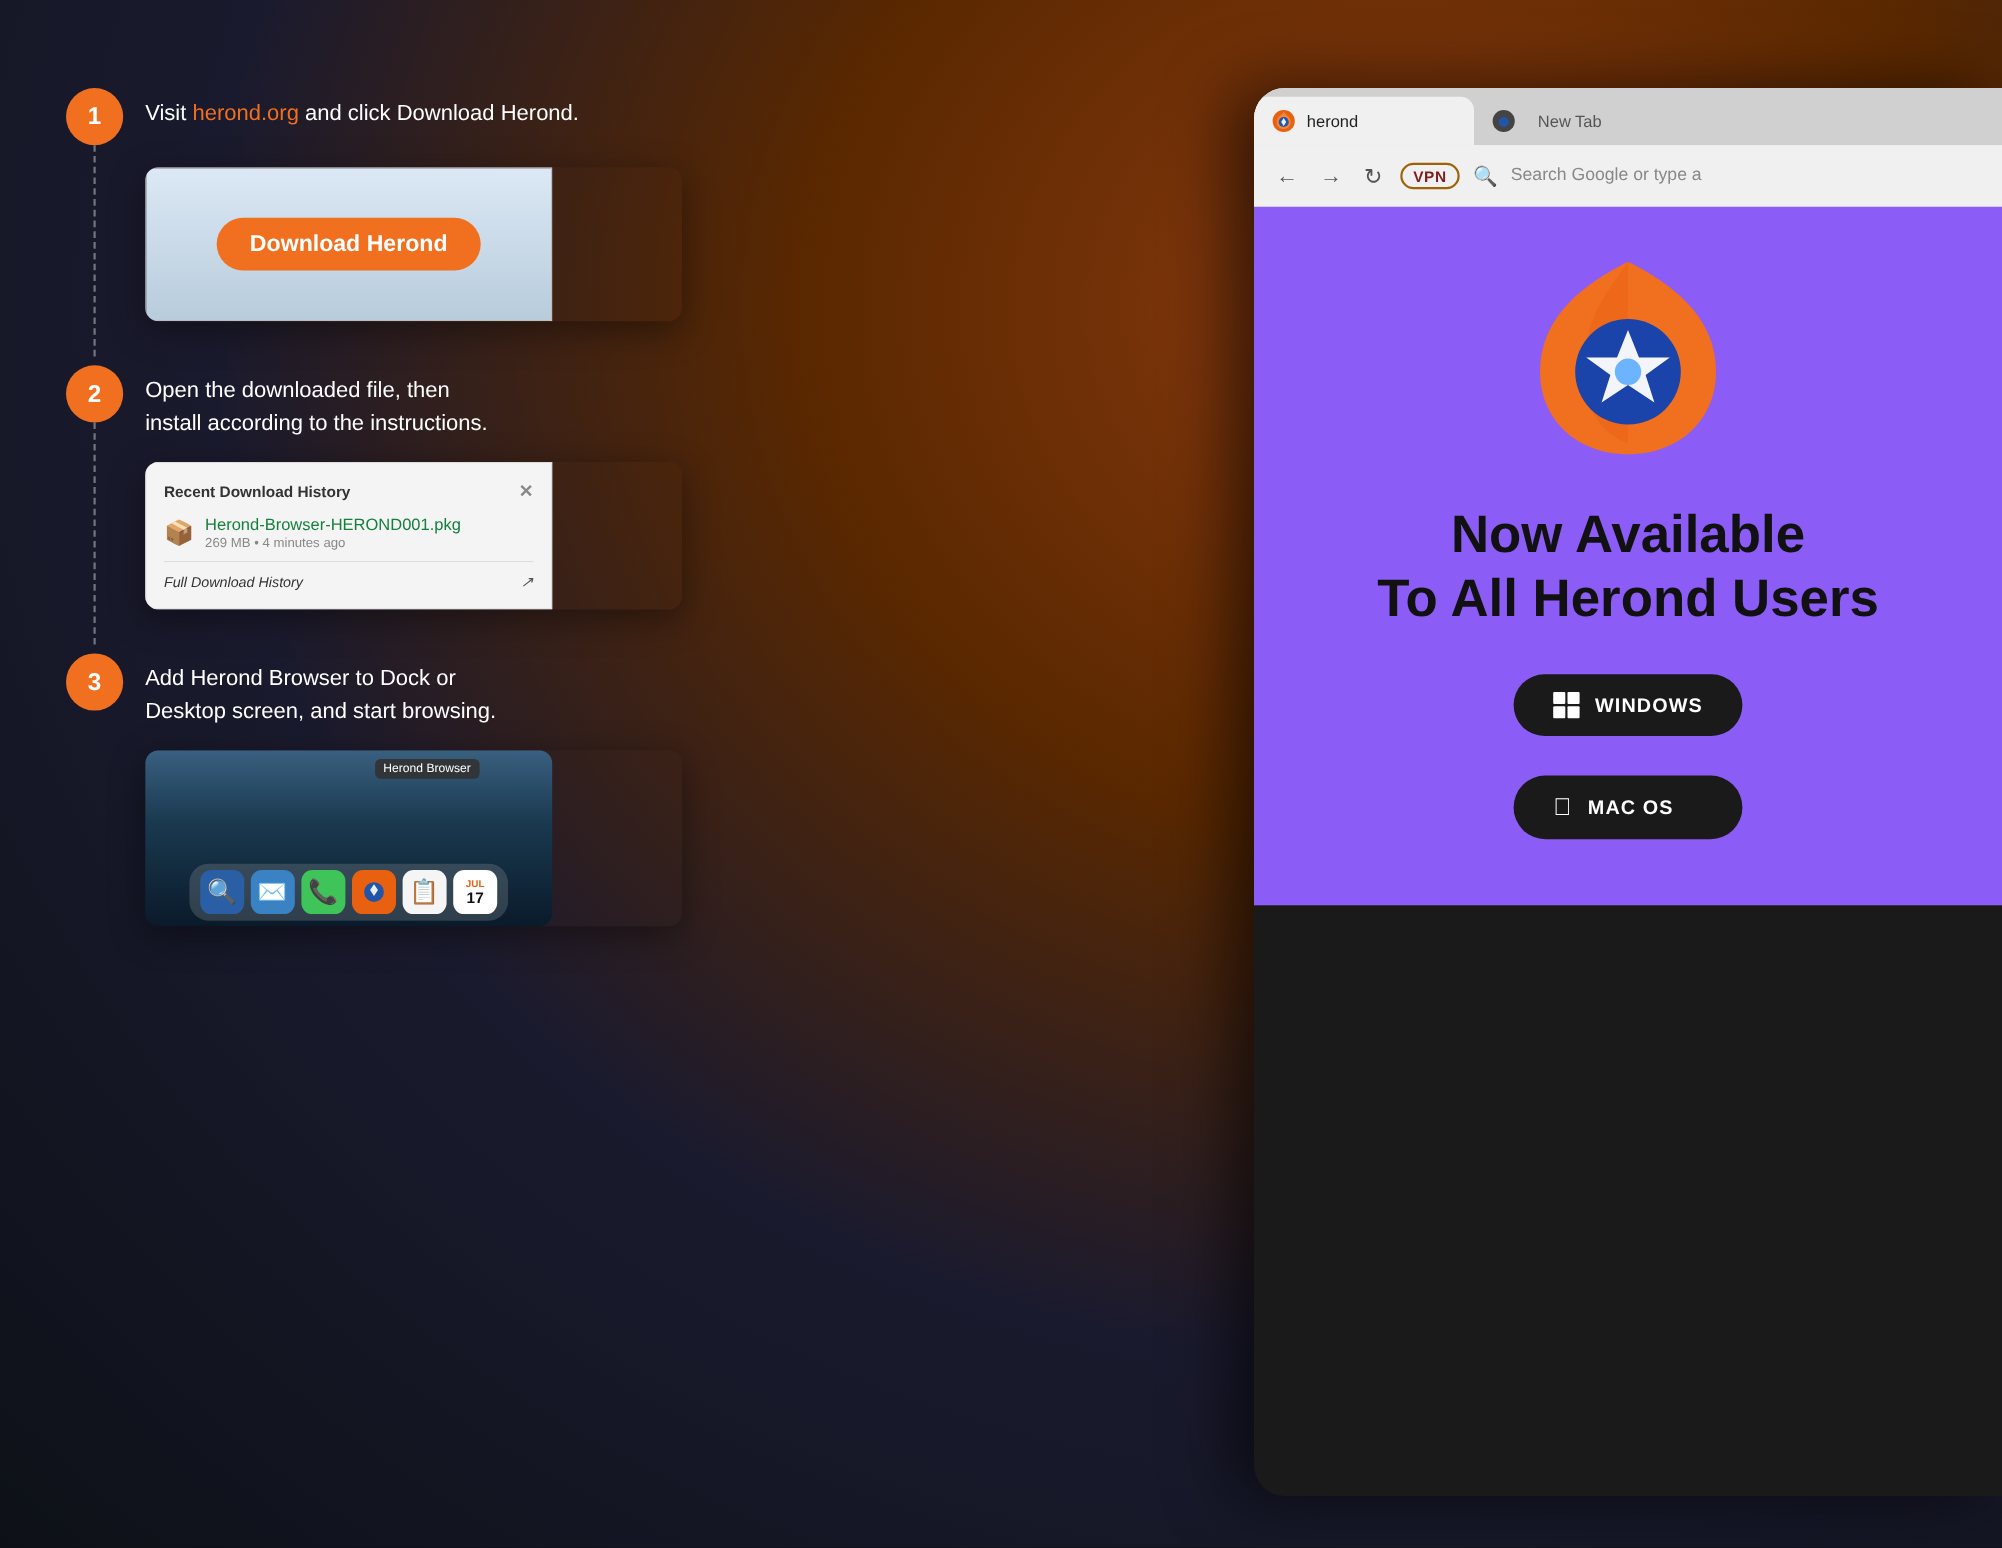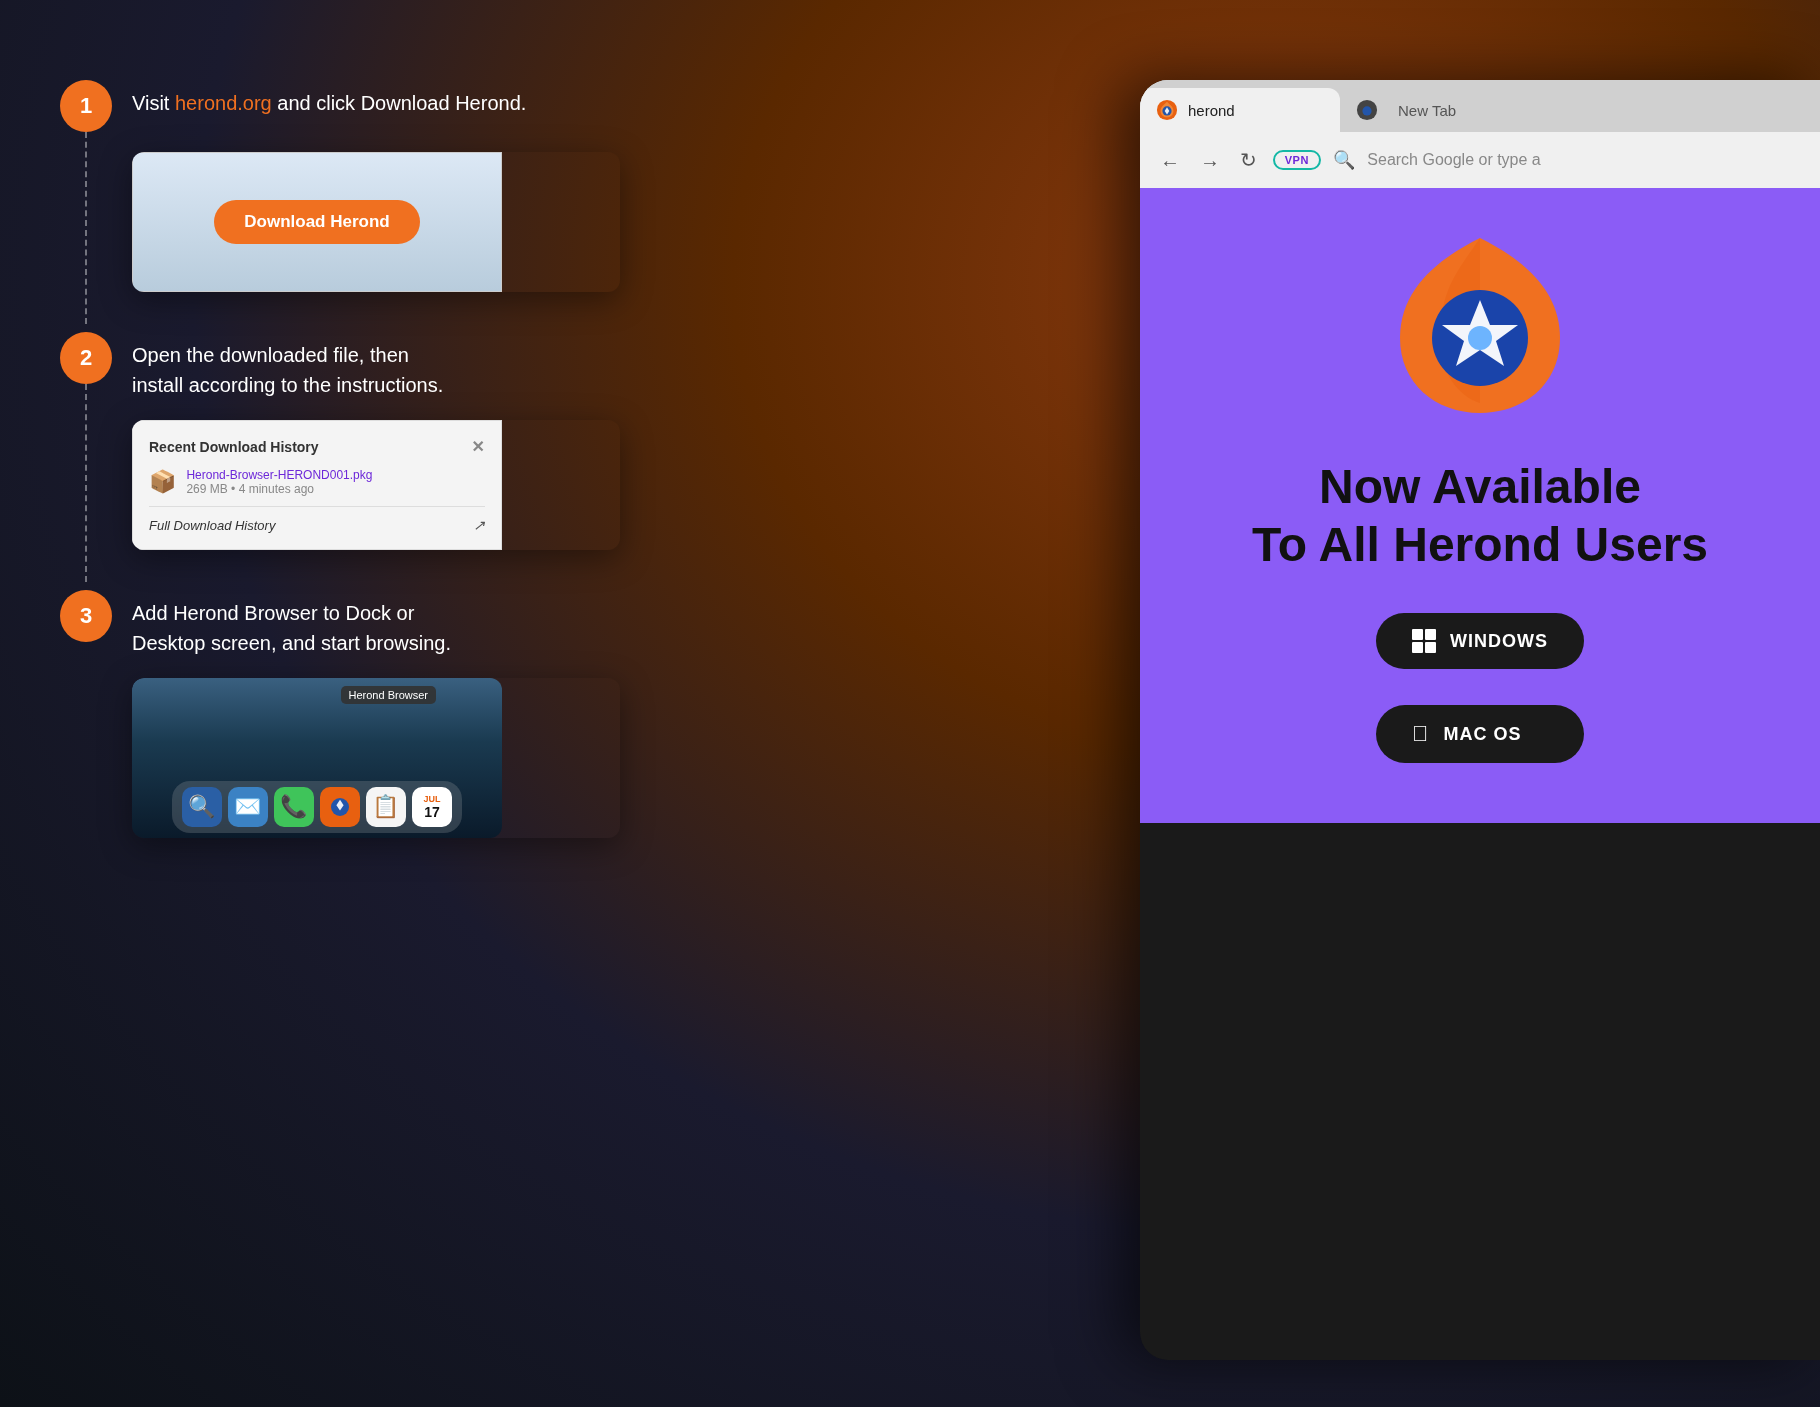--- a/index.html
+++ b/index.html
@@ -96,21 +96,21 @@
       display: flex;
       align-items: center;
       justify-content: center;
       border: 1px solid #ccc;
       width: 370px;
     }
 
     .download-btn-preview {
       background: #f07020;
       color: white;
-      font-size: 17px;
+      font-size: 21px;
       font-weight: 600;
       padding: 12px 30px;
       border-radius: 24px;
       border: none;
       cursor: pointer;
     }
 
     
     .download-history {
       background: #f4f4f4;
@@ -146,22 +146,22 @@
       font-size: 22px;
     }
 
     .dh-item-info {
       display: flex;
       flex-direction: column;
     }
 
     .dh-filename {
       font-weight: 500;
-      color: #6d28d9;
-      font-size: 12px;
+      color: #15803d;
+      font-size: 15px;
     }
 
     .dh-meta {
       color: #888;
       font-size: 12px;
     }
 
     .dh-divider {
       height: 1px;
       background: #ddd;
@@ -300,26 +300,26 @@
     .nav-btn {
       font-size: 20px;
       color: #555;
       cursor: pointer;
       background: none;
       border: none;
       padding: 4px;
     }
 
     .vpn-badge {
-      border: 2px solid #14b8a6;
+      border: 2px solid #a16207;
       border-radius: 20px;
       padding: 2px 10px;
-      font-size: 11px;
+      font-size: 14px;
       font-weight: 700;
-      color: #6d28d9;
+      color: #7f1d1d;
       letter-spacing: 0.5px;
     }
 
     .search-icon-addr {
       font-size: 18px;
       color: #888;
     }
 
     .search-placeholder {
       color: #888;

